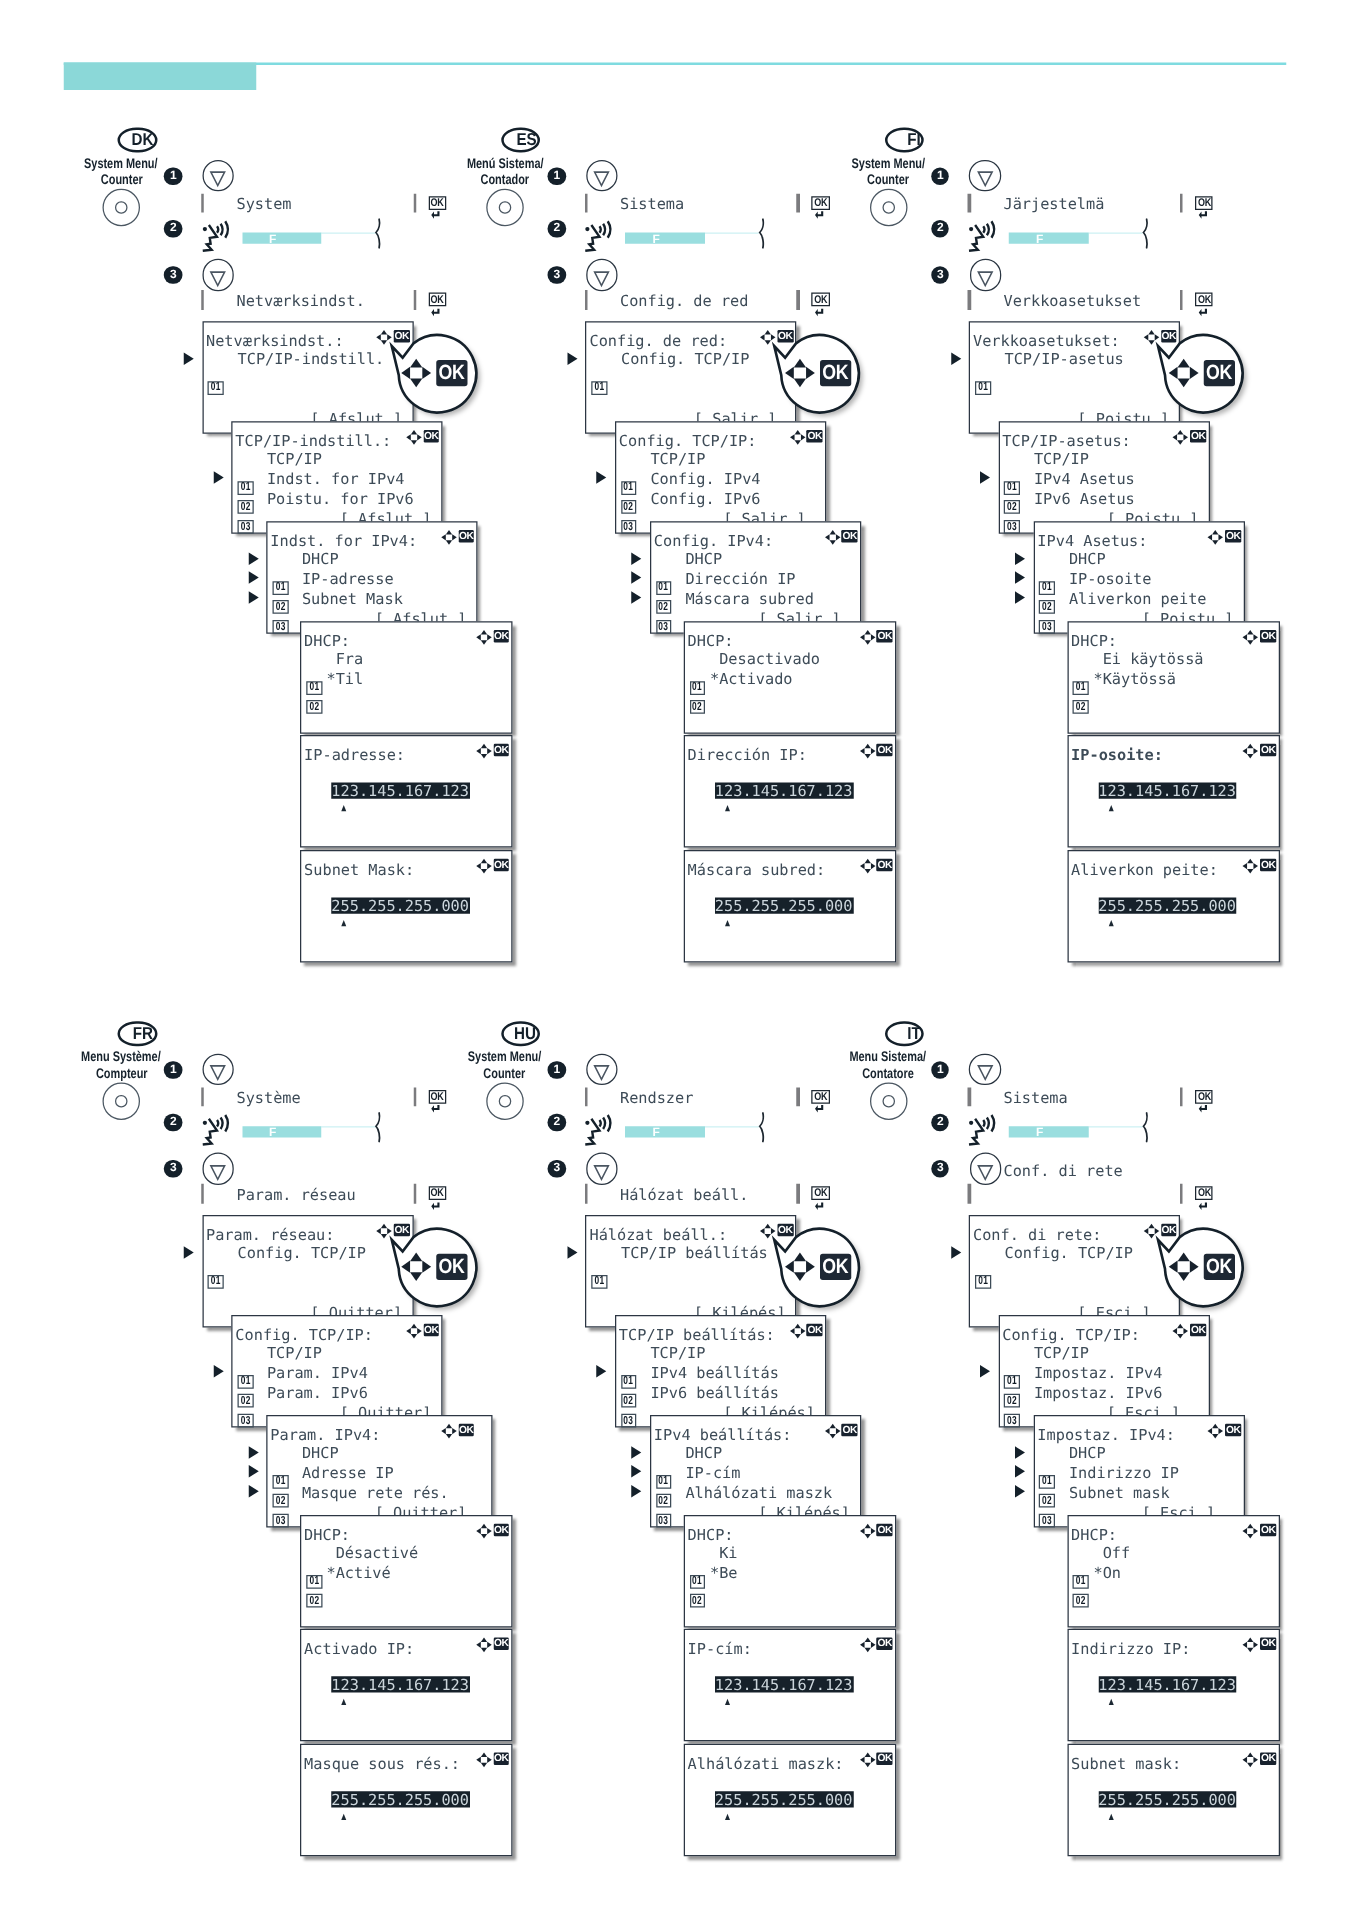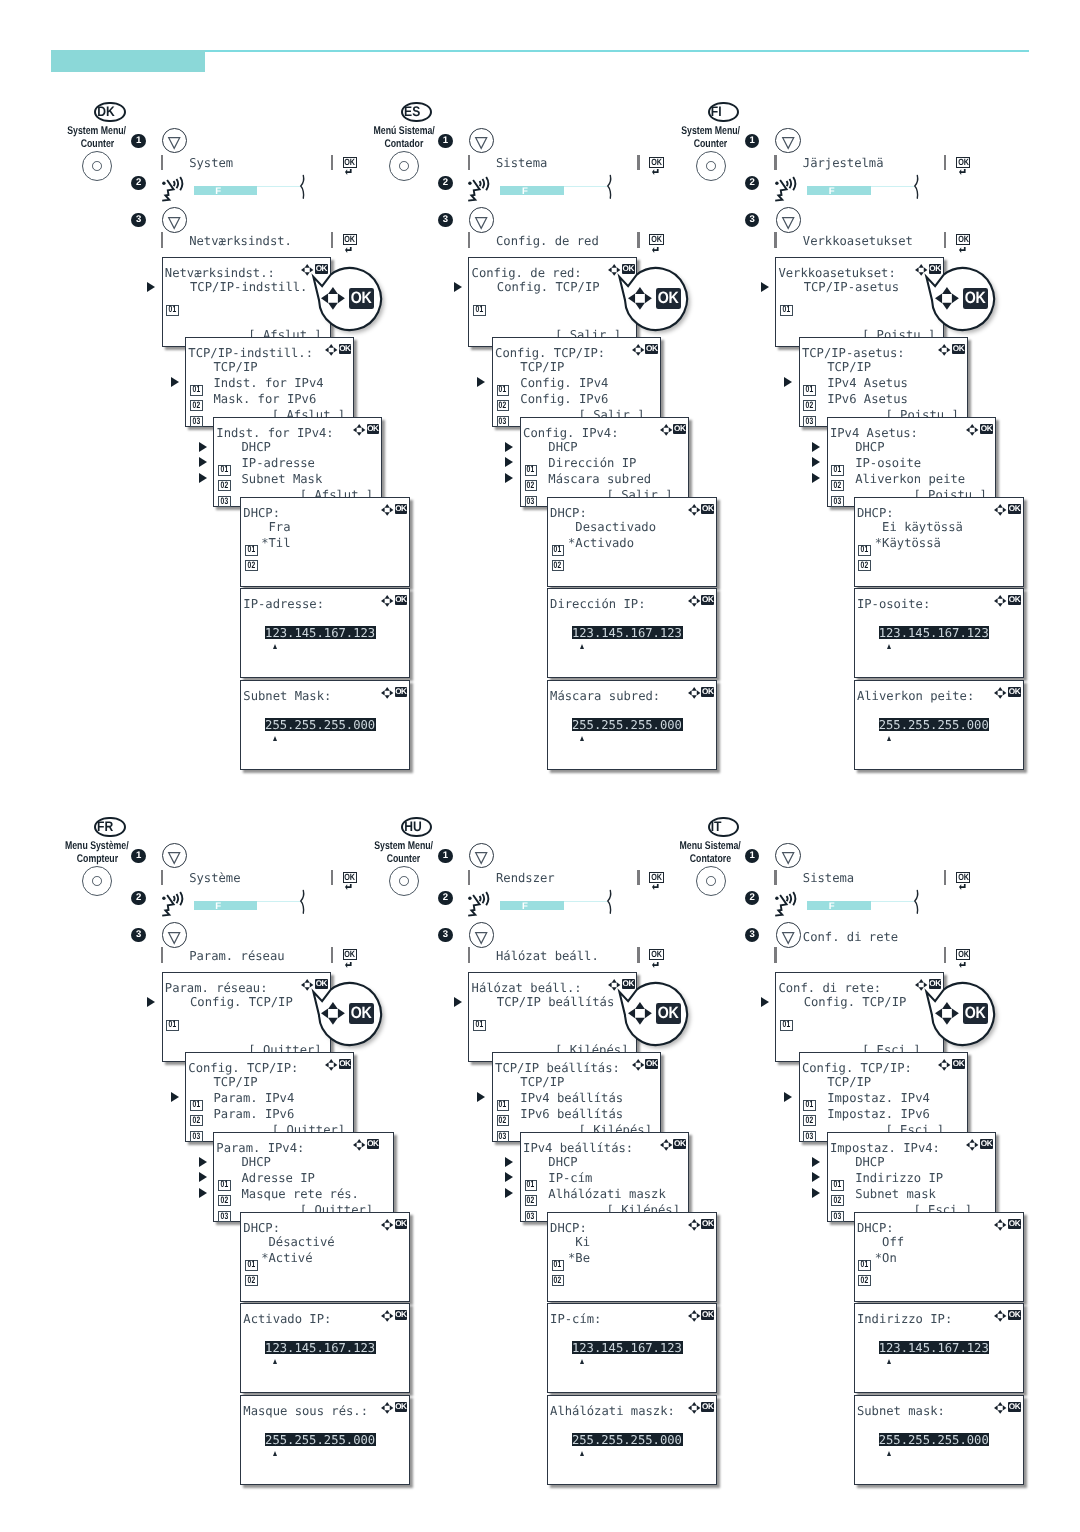--- a/index.html
+++ b/index.html
@@ -6,21 +6,21 @@
   html,body{margin:0;padding:0;background:#fff;}
   body{width:1080px;height:1532px;font-family:"Liberation Sans",sans-serif;overflow:hidden;
        -webkit-font-smoothing:antialiased;text-rendering:geometricPrecision;}
   *{-webkit-font-smoothing:antialiased;}
   #page{position:relative;width:1080px;height:1532px;background:#fff;transform:translateZ(0);will-change:transform;}
   .hdr-rule{position:absolute;left:51px;top:50.2px;width:978px;height:1.5px;background:#7fdbe0;}
   .hdr-tab{position:absolute;left:51px;top:50.2px;width:154px;height:22px;background:#8ed8d9;}
 
   .lang-group{position:absolute;}
   .lang-badge{position:absolute;width:31px;height:20px;border:2.1px solid #14202a;border-radius:50%;
-    box-sizing:border-box;display:flex;align-items:center;justify-content:flex-start;
+    box-sizing:border-box;display:flex;align-items:center;justify-content:flex-end;
     font-weight:700;font-size:13.8px;color:#14202a;letter-spacing:0px;line-height:1;}
   .btn-caption{position:absolute;text-align:center;font-size:11.2px;line-height:13.4px;color:#16222c;
     font-weight:600;white-space:nowrap;}
   .round-btn{position:absolute;width:28.6px;height:28.6px;border:1.3px solid #4b5762;border-radius:50%;box-sizing:border-box;}
   .round-btn i{position:absolute;left:50%;top:50%;width:10.6px;height:10.6px;margin:-5.3px 0 0 -5.3px;
     border:1.25px solid #4b5762;border-radius:50%;box-sizing:border-box;}
   .step-num{position:absolute;width:14.4px;height:14.4px;border-radius:50%;background:#14202a;color:#fff;
     font-size:9.6px;font-weight:700;display:flex;align-items:center;justify-content:center;line-height:1;}
   .arrow-btn{position:absolute;width:25.4px;height:25.4px;border:1.35px solid #2b3642;border-radius:50%;box-sizing:border-box;}
   .lcd-txt{position:absolute;font-family:"DejaVu Sans Mono",monospace;font-size:12.2px;color:#3d4b57;white-space:pre;
@@ -141,21 +141,21 @@
         </div>
         <div class="ptxt" style="left: 27.5375px; top: 23.2px;">TCP/IP</div>
         <div class="numbox" style="left: 3.9px; top: 38.4px; width: 12.7px; height: 10.9px;">
           <span style="display: inline-block; transform: scaleX(0.72); transform-origin: center center;">02</span>
         </div>
         <div class="ptxt" style="left: 27.5375px; top: 38.9px;">Indst. for IPv4</div>
         <div class="tri-r" style="left: -15.5px; top: 39.3px;"></div>
         <div class="numbox" style="left: 3.9px; top: 54.1px; width: 12.7px; height: 10.9px;">
           <span style="display: inline-block; transform: scaleX(0.72); transform-origin: center center;">03</span>
         </div>
-        <div class="ptxt" style="left: 27.5375px; top: 54.6px;">Mask. for IPv6</div>
+        <div class="ptxt" style="left: 27.5375px; top: 54.6px;">Poistu. for IPv6</div>
         <div class="ptxt" style="left: 85.8px; top: 71px;">[ Afslut ]</div>
       </div>
       <div class="panel" style="left: 213px; top: 417px; width: 169px; height: 90px;">
         <div class="ptxt" style="left: 2.3px; top: 8.9px;">Indst. for IPv4:</div>
         <svg width="12.4" height="11.8" viewBox="0 0 12.4 11.8" style="position: absolute; left: 138.8px; top: 6px;">
           <path d="M6.2 0 L8.75 3.65 L3.65 3.65 Z" fill="#17212c"></path>
           <path d="M6.2 11.8 L3.65 8.15 L8.75 8.15 Z" fill="#17212c"></path>
           <path d="M0 5.9 L3.65 3.35 L3.65 8.45 Z" fill="#17212c"></path>
           <path d="M12.4 5.9 L8.75 8.45 L8.75 3.35 Z" fill="#17212c"></path>
         </svg>
@@ -579,21 +579,21 @@
         <div class="numbox" style="left: 3.9px; top: 22.7px; width: 12.7px; height: 10.9px;">
           <span style="display: inline-block; transform: scaleX(0.72); transform-origin: center center;">01</span>
         </div>
         <div class="ptxt" style="left: 20.2px; top: 23.2px;"> Ei käytössä</div>
         <div class="numbox" style="left: 3.9px; top: 38.4px; width: 12.7px; height: 10.9px;">
           <span style="display: inline-block; transform: scaleX(0.72); transform-origin: center center;">02</span>
         </div>
         <div class="ptxt" style="left: 20.2px; top: 38.9px;">*Käytössä</div>
       </div>
       <div class="panel" style="left: 853.6px; top: 588px; width: 170px; height: 90px;">
-        <div class="ptxt" style="left: 2.3px; top: 8.9px;">IP-osoite:</div>
+        <div class="ptxt" style="left: 2.3px; top: 8.9px; font-weight: bold;">IP-osoite:</div>
         <svg width="12.4" height="11.8" viewBox="0 0 12.4 11.8" style="position: absolute; left: 139.8px; top: 6px;">
           <path d="M6.2 0 L8.75 3.65 L3.65 3.65 Z" fill="#17212c"></path>
           <path d="M6.2 11.8 L3.65 8.15 L8.75 8.15 Z" fill="#17212c"></path>
           <path d="M0 5.9 L3.65 3.35 L3.65 8.45 Z" fill="#17212c"></path>
           <path d="M12.4 5.9 L8.75 8.45 L8.75 3.35 Z" fill="#17212c"></path>
         </svg>
         <div style="position: absolute; left: 153.5px; top: 6.2px; width: 12.8px; height: 10px; background: rgb(24, 34, 46); border-radius: 1px; display: flex; align-items: center; justify-content: center;">
           <span style="color: rgb(255, 255, 255); font-family: &quot;Liberation Sans&quot;, sans-serif; font-size: 8.2px; font-weight: 700; line-height: 1; letter-spacing: -0.4px;">OK</span>
         </div>
         <div class="val-hl" style="left: 24.1px; top: 37px; width: 110.763px; height: 13px; box-sizing: border-box;">123.145.167.123</div>

